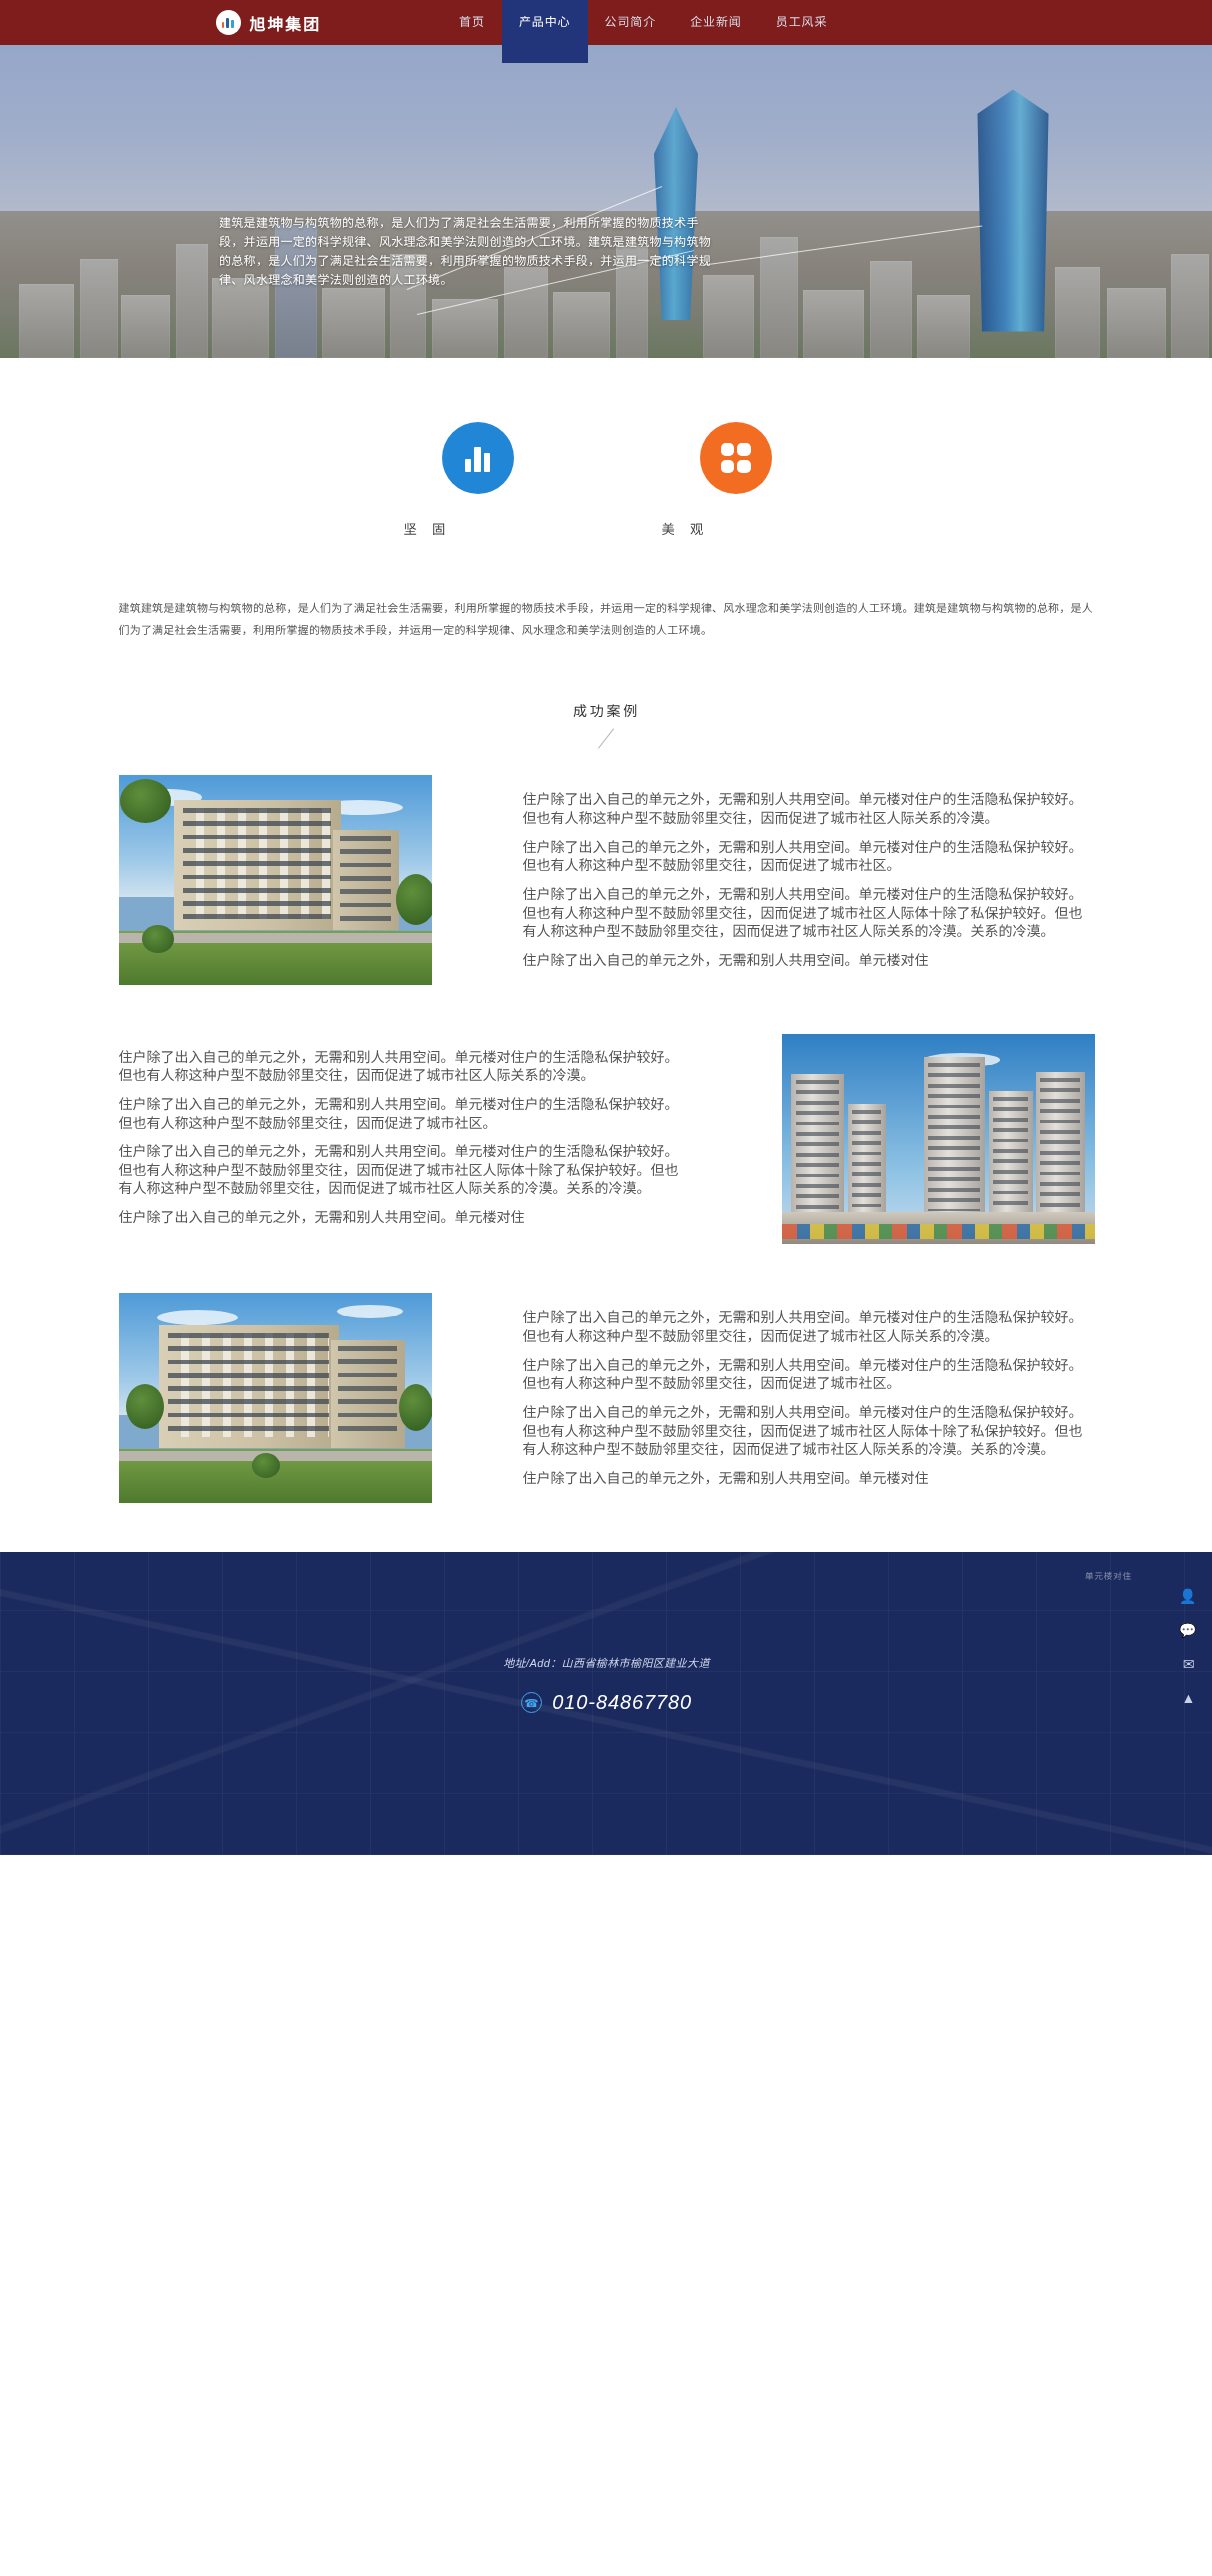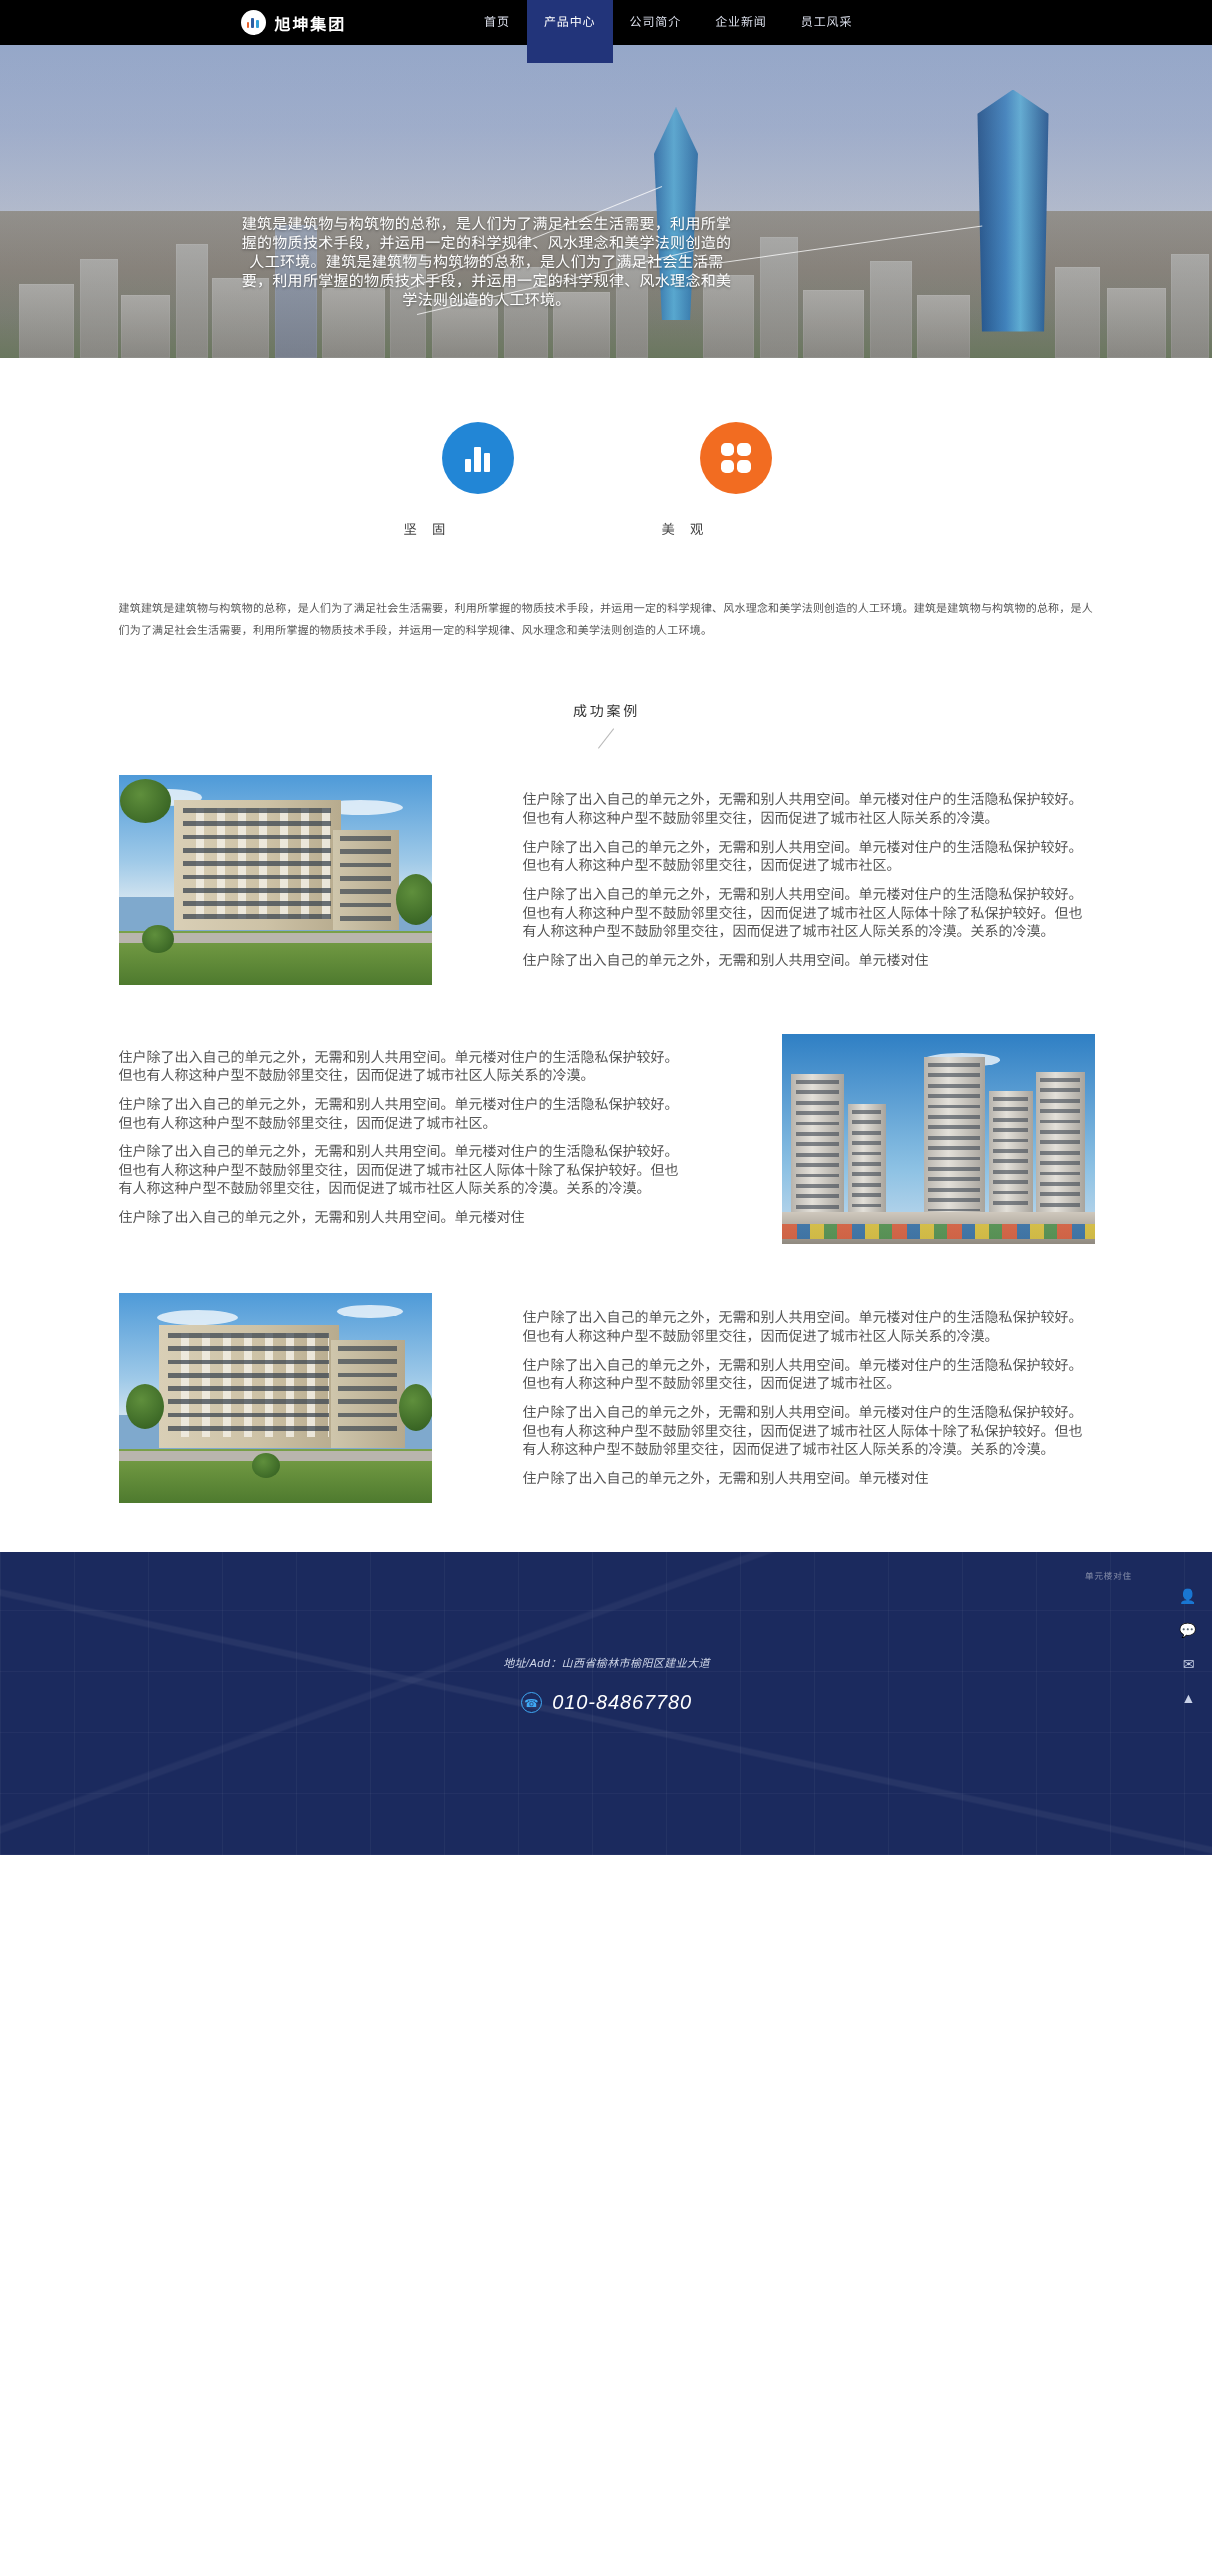--- a/index.html
+++ b/index.html
@@ -8,26 +8,25 @@
     width: 1213px;
     background: #ffffff;
     font-family: "Liberation Sans", "DejaVu Sans", sans-serif;
     color: #333;
   }
   body { width: 1213px; overflow-x: hidden; }
 
   
   .header {
     height: 45px;
-    background: #000000;
+    background: #7f1d1d;
     display: flex;
     align-items: center;
     position: relative;
     z-index: 20;
-    padding-left: 25px;
   }
   .logo-wrap {
     display: flex;
     align-items: center;
     margin-left: 216px;
     gap: 8.5px;
   }
   .logo-mark {
     width: 25px; height: 25px;
     border-radius: 50%;
@@ -105,29 +104,28 @@
     width: 74px; height: 242px;
     background: linear-gradient(90deg,#1f4f86,#3f86c2 40%,#61b6dc 60%,#20508a);
     clip-path: polygon(8% 100%, 2% 10%, 50% 0, 98% 10%, 92% 100%);
   }
   .hero-overlay {
     position: absolute; inset: 0;
     background: linear-gradient(180deg, rgba(120,140,180,.25), rgba(60,70,100,.08));
   }
   .hero-text {
     position: absolute;
-    left: 240px;
+    left: 219px;
     top: 169px;
     width: 493px;
     color: #ffffff;
-    font-size: 15px;
+    font-size: 12px;
     line-height: 19px;
     text-shadow: 0 0.9px 2.8px rgba(0,0,0,.45);
     letter-spacing: 0.3px;
-    text-align: center;
   }
   .hero-line {
     position: absolute;
     height: 0.9px;
     background: rgba(255,255,255,.75);
     transform-origin: left center;
   }
   .l1 { left: 407px; top: 244px; width: 275px; transform: rotate(-22deg); }
   .l2 { left: 417px; top: 269px; width: 284px; transform: rotate(-13deg); }
   .l3 { left: 701px; top: 220px; width: 284px; transform: rotate(-8deg); }

